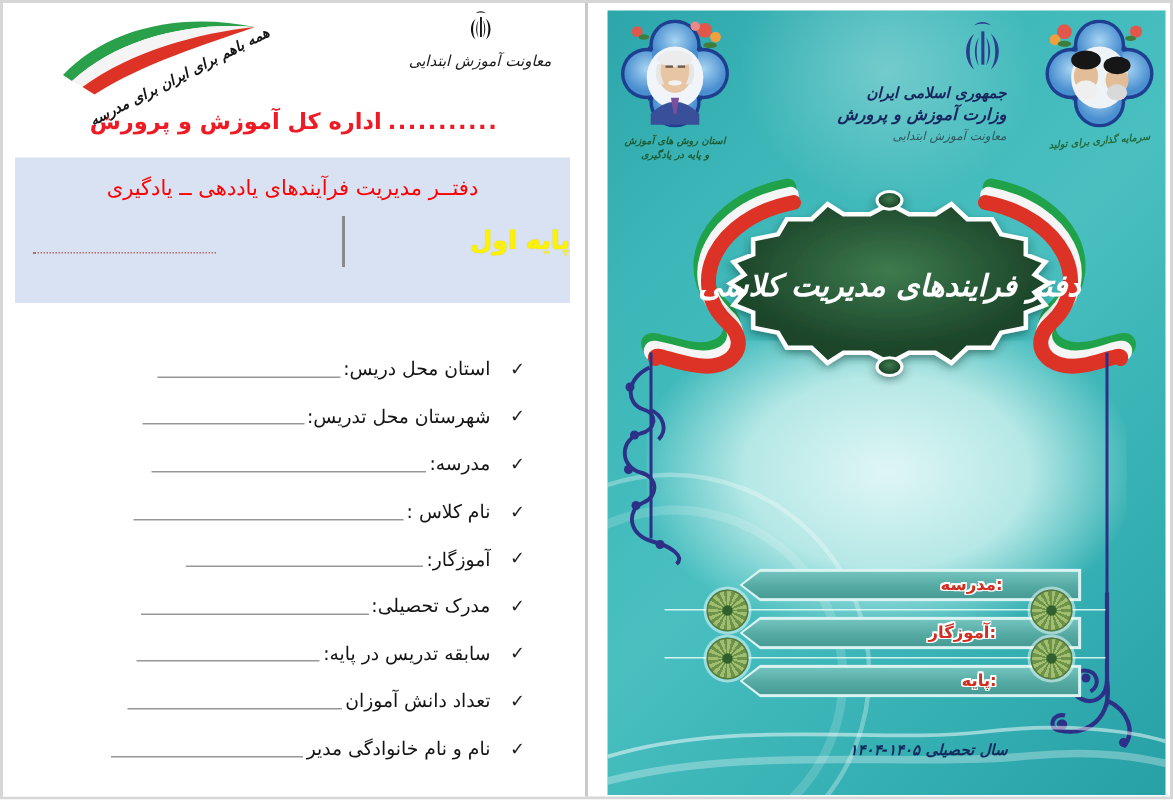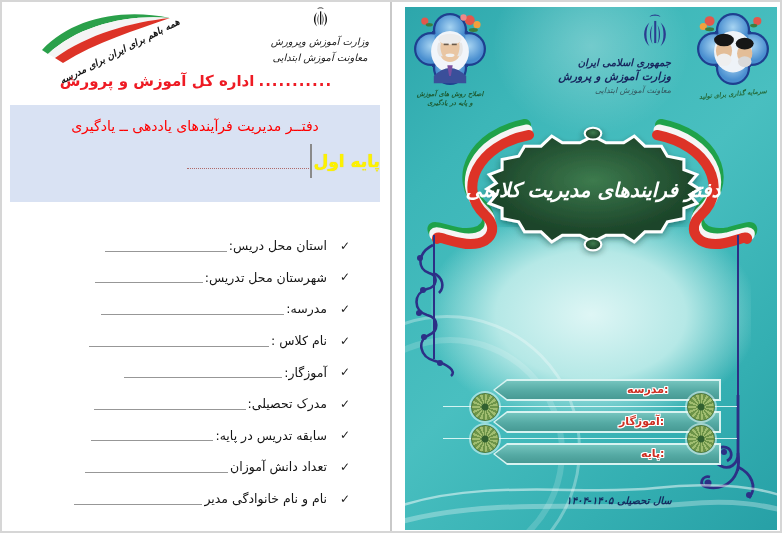--- a/index.html
+++ b/index.html
@@ -17,21 +17,21 @@
   .ministry-block{position:absolute;right:8px;top:4px;width:124px;text-align:center;color:#1c1c1c;}
   .ministry-block .emblem{width:19px;height:24px;color:#101010;}
   .ministry-line{font-size:10px;font-style:italic;line-height:1.55;white-space:nowrap;}
 
   .dept-title{position:absolute;left:20px;right:20px;top:70px;display:flex;justify-content:center;
               align-items:flex-end;gap:4px;color:#ee1b24;font-weight:bold;font-size:15px;}
   .dept-title .dots{letter-spacing:1px;}
 
   .notebook-box{position:absolute;left:8px;top:103px;width:370px;height:97px;background:#d9e2f3;box-sizing:border-box;}
   .box-title{margin-top:13px;text-align:center;color:#ff0000;font-weight:normal;font-size:14px;}
-  .grade-row{margin-top:9px;display:flex;direction:rtl;justify-content:flex-start;align-items:center;height:36px;margin-left:12px;}
+  .grade-row{margin-top:9px;display:flex;direction:rtl;justify-content:space-between;align-items:center;height:36px;margin-left:12px;}
   .grade-label{color:#fdf200;font-size:17px;font-weight:bold;text-shadow:0 0 1px #e6d200;}
   .text-cursor{width:2px;height:34px;background:#8a8a8a;margin:0 1px;}
   .grade-line{width:122px;border-bottom:1px dotted #b06a6a;height:14px;}
 
   .checklist{position:absolute;top:228px;right:40px;left:45px;}
   .cl-row{display:flex;direction:rtl;align-items:center;height:31.6px;font-size:12.5px;color:#141414;}
   .cl-check{font-size:12px;color:#202020;margin-left:13px;flex:0 0 auto;}
   .cl-label{white-space:nowrap;flex:0 0 auto;}
   .cl-line{border-bottom:1px solid #979797;height:1px;transform:translateY(5px);margin-right:2px;flex:0 0 auto;}
   .cl-row:nth-child(1) .cl-line{width:122px;}
@@ -123,21 +123,20 @@
       <svg class="emblem" viewBox="0 0 40 48">
         <g fill="currentColor">
           <path d="M13 5 C16 1 24 1 27 5 C24 3 16 3 13 5 Z"></path>
           <rect x="19" y="10" width="2.6" height="28"></rect>
           <path d="M13 12 C4 19 4 35 13 42 C8 35 8 19 13 12 Z"></path>
           <path d="M27 12 C36 19 36 35 27 42 C32 35 32 19 27 12 Z"></path>
           <path d="M17 15 C12.5 21 12.5 33 17 39 C14.5 33 14.5 21 17 15 Z"></path>
           <path d="M23 15 C27.5 21 27.5 33 23 39 C25.5 33 25.5 21 23 15 Z"></path>
         </g>
       </svg>
-      <div class="ministry-line">وزارت آموزش وپرورش</div>
       <div class="ministry-line">معاونت آموزش ابتدایی</div>
     </div>
 
     <div class="dept-title">
       <span dir="rtl">اداره کل آموزش و پرورش</span>
       <span class="dots">...........</span>
     </div>
 
     <div class="notebook-box">
       <div class="box-title" dir="rtl">دفتــر مدیریت فرآیندهای یاددهی ــ یادگیری</div>
@@ -240,21 +239,21 @@
         <g>
           <circle cx="62" cy="8" r="5.5" fill="#e2574c"></circle>
             <circle cx="70" cy="13" r="4" fill="#f2a03d"></circle>
             <circle cx="55" cy="5" r="3.5" fill="#e88"></circle>
           <ellipse cx="66" cy="19" rx="5" ry="2.2" fill="#3f7d3f"></ellipse>
           <circle cx="12" cy="9" r="4" fill="#e2574c"></circle>
             <ellipse cx="17" cy="13" rx="4" ry="2" fill="#3f7d3f"></ellipse>
         </g>
       </svg>
       <div class="portrait-caption">
-        <div>اصلاح روش های آموزش</div>
+        <div>استان روش های آموزش</div>
         <div>و پایه در یادگیری</div>
       </div>
     </div>
 
     <div class="portrait portrait-right">
       <svg width="74" height="72" viewBox="0 0 80 80">
         <g fill="#1e3f8f">
           <circle cx="40" cy="19" r="19"></circle>
             <circle cx="19" cy="40" r="19"></circle>
             <circle cx="61" cy="40" r="19"></circle>

